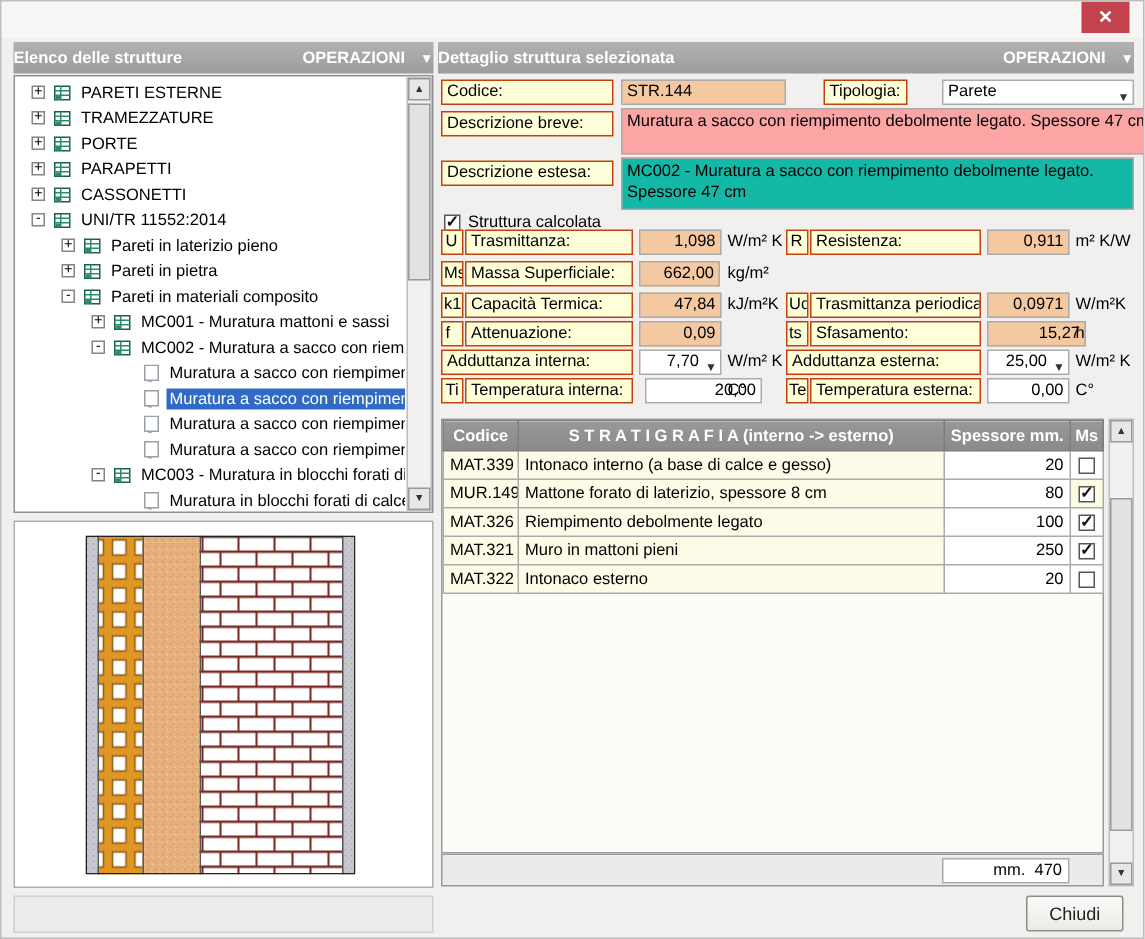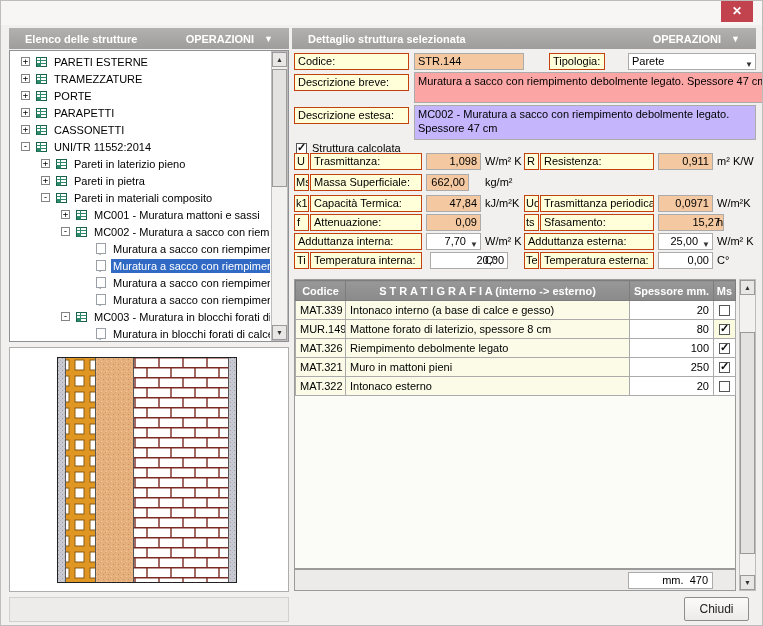--- a/index.html
+++ b/index.html
@@ -3,21 +3,21 @@
 <meta charset="utf-8">
 <style>
   html,body{margin:0;padding:0;background:#d8d8d8;}
   *{box-sizing:border-box;font-family:"Liberation Sans",sans-serif;}
   #win{position:relative;width:763px;height:626px;background:#F1F0EE;border:1px solid #BFBDBB;overflow:hidden;font-size:11px;color:#000;}
   
   #titlebar{position:absolute;left:0;top:0;width:763px;height:24px;background:#F7F6F4;}
   #title{position:absolute;left:0;top:3px;width:100%;text-align:center;font-size:15px;color:#3F3F3F;}
   #closebtn{position:absolute;right:11px;top:0;width:32px;height:21px;background:#C2434D;color:#fff;text-align:center;line-height:21px;font-size:12px;font-weight:bold;cursor:default;}
   
-  .phead{position:absolute;height:21px;background:linear-gradient(#B2B1B0,#9E9D9C);color:#fff;font-weight:bold;display:flex;align-items:center;padding:0 16px;}
+  .phead{position:absolute;height:21px;background:linear-gradient(#B2B1B0,#9E9D9C);color:#fff;font-weight:bold;display:flex;align-items:center;padding:0 0;}
   .phead .htitle{flex:1;}
   .ops{display:flex;align-items:center;gap:10px;font-weight:bold;cursor:default;}
   .ops .arr{font-size:9px;}
   
   #treebox{position:absolute;left:8px;top:49px;width:280px;height:292px;background:#fff;border:1px solid #8E9094;}
   #treerows{position:absolute;left:1px;top:2px;right:18px;bottom:1px;overflow:hidden;}
   .trow{height:17px;display:flex;align-items:center;white-space:nowrap;overflow:hidden;}
   .tg{width:9px;height:9px;border:1px solid #848484;background:#fff;font-size:9px;line-height:7px;text-align:center;margin-right:5px;flex:none;font-family:"DejaVu Sans Mono",monospace;}
   .tgspacer{width:14px;flex:none;}
   .ticon{flex:none;margin-right:4px;display:inline-flex;}
@@ -309,41 +309,41 @@
 
   <div class="cell ybox" style="left:293px;top:52px;width:115px;">Codice:</div>
   <div class="cell obox" style="left:413px;top:52px;width:110px;text-align:left;">STR.144</div>
   <div class="cell ybox" style="left:548px;top:52px;width:56px;">Tipologia:</div>
   <div class="cell wbox combo" style="left:627px;top:52px;width:128px;text-align:left;"><span>Parete</span><span class="ca">▼</span></div>
 
   <div class="cell ybox" style="left:293px;top:73px;width:115px;">Descrizione breve:</div>
   <div style="position:absolute;left:413px;top:71px;width:413px;height:31px;background:#fca5a5;border:1px solid #ABABAB;padding:1px 3px;overflow:hidden;line-height:14px;">Muratura a sacco con riempimento debolmente legato. Spessore 47 cm</div>
 
   <div class="cell ybox" style="left:293px;top:106px;width:115px;">Descrizione estesa:</div>
-  <div style="position:absolute;left:413px;top:104px;width:342px;height:35px;background:#c4b5fd;border:1px solid #ABABAB;padding:1px 3px;overflow:hidden;line-height:14px;">MC002 - Muratura a sacco con riempimento debolmente legato. Spessore 47 cm</div>
+  <div style="position:absolute;left:413px;top:104px;width:342px;height:35px;background:#14b8a6;border:1px solid #ABABAB;padding:1px 3px;overflow:hidden;line-height:14px;">MC002 - Muratura a sacco con riempimento debolmente legato. Spessore 47 cm</div>
 
   <div style="position:absolute;left:295px;top:141px;display:flex;align-items:center;gap:5px;">
     <span class="cb checked"></span>
     <span>Struttura calcolata</span>
   </div>
 
   <div style="position:absolute;left:293px;top:152px;width:462px;height:17px;">
     <span class="cell ybox" style="left:0;width:15px;padding:0 2px;">U</span>
     <span class="cell ybox" style="left:16px;width:112px;">Trasmittanza:</span>
     <span class="cell obox" style="left:132px;width:55px;">1,098</span>
     <span class="unit" style="left:191px;">W/m² K</span>
     <span class="cell ybox" style="left:230px;width:15px;padding:0 2px;">R</span>
     <span class="cell ybox" style="left:246px;width:114px;">Resistenza:</span>
     <span class="cell obox" style="left:364px;width:55px;">0,911</span>
     <span class="unit" style="left:423px;">m² K/W</span>
   </div>
   <div style="position:absolute;left:293px;top:173px;width:462px;height:17px;">
     <span class="cell ybox" style="left:0;width:15px;padding:0 1px;">Ms</span>
     <span class="cell ybox" style="left:16px;width:112px;">Massa Superficiale:</span>
-    <span class="cell obox" style="left:132px;width:43px;">662,00</span>
+    <span class="cell obox" style="left:132px;width:54px;">662,00</span>
     <span class="unit" style="left:191px;">kg/m²</span>
   </div>
   <div style="position:absolute;left:293px;top:194px;width:462px;height:17px;">
     <span class="cell ybox" style="left:0;width:15px;padding:0 1px;">k1</span>
     <span class="cell ybox" style="left:16px;width:112px;">Capacità Termica:</span>
     <span class="cell obox" style="left:132px;width:55px;">47,84</span>
     <span class="unit" style="left:191px;">kJ/m²K</span>
     <span class="cell ybox" style="left:230px;width:15px;padding:0 1px;">Ud</span>
     <span class="cell ybox" style="left:246px;width:114px;">Trasmittanza periodica:</span>
     <span class="cell obox" style="left:364px;width:55px;">0,0971</span>

